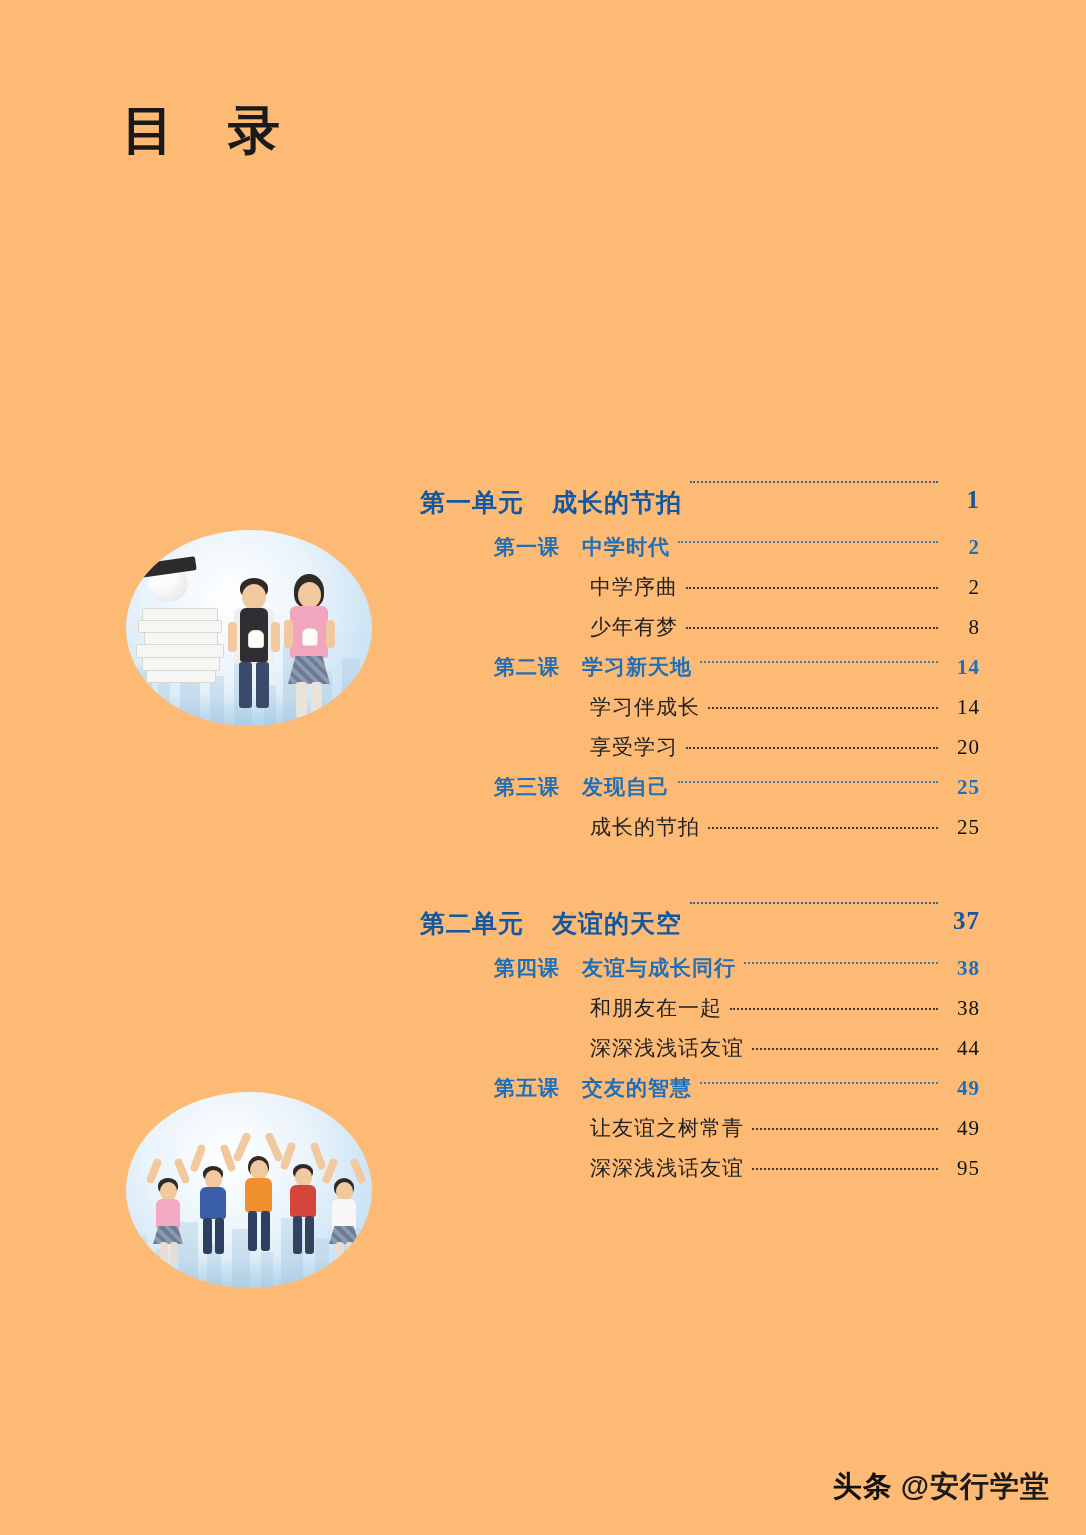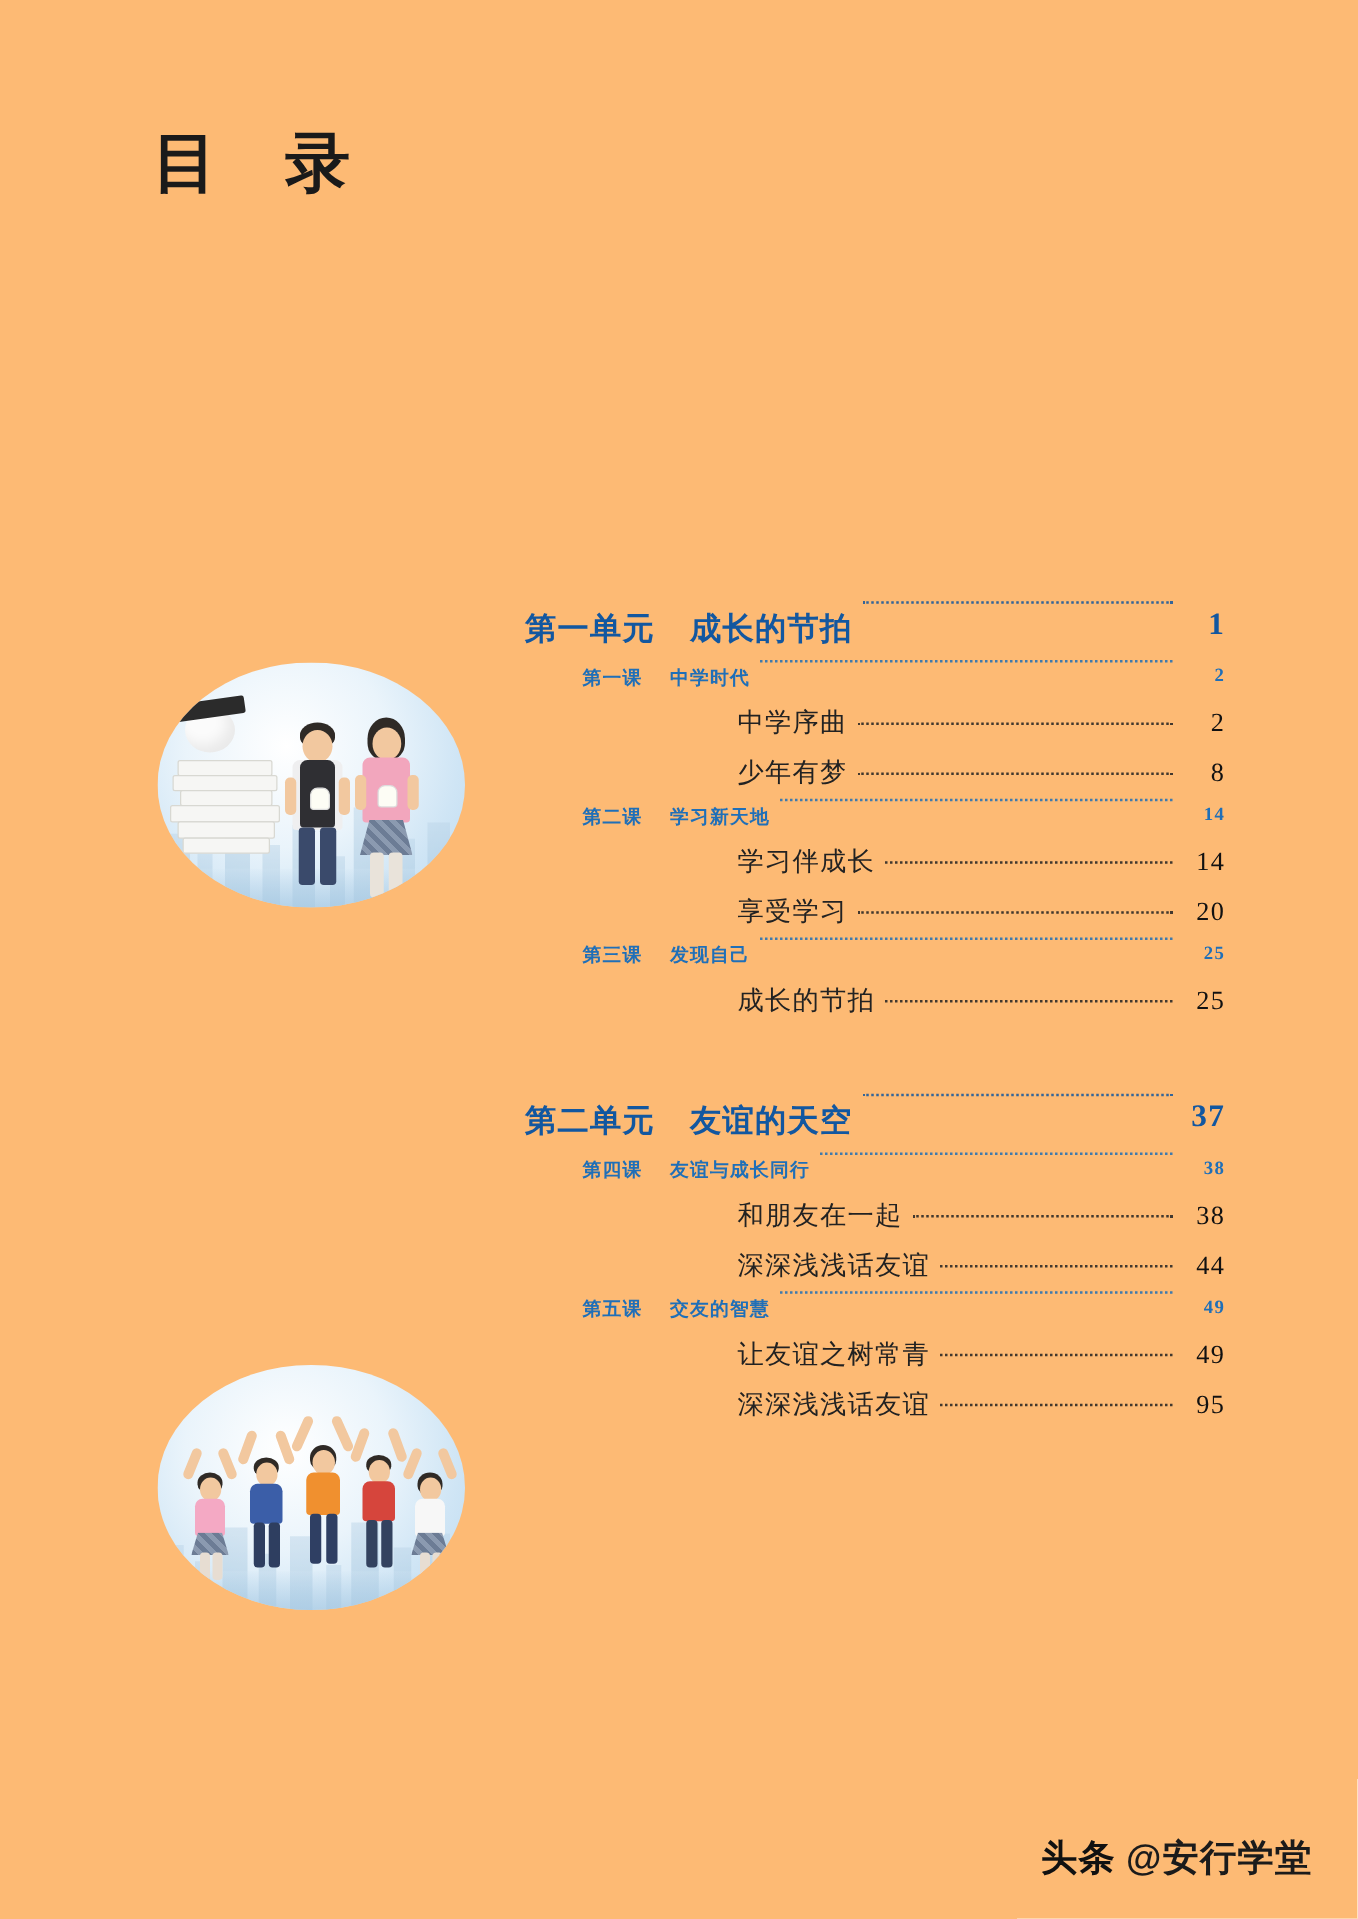--- a/index.html
+++ b/index.html
@@ -46,25 +46,25 @@
     color: #1257a0;
     font-weight: bold;
     letter-spacing: 1px;
     margin-bottom: 14px;
   }
   .unit-row .unit-no { white-space: nowrap; }
   .unit-row .unit-name { margin-left: 28px; white-space: nowrap; }
 
   .lesson-row {
     display: flex;
-    align-items: flex-start;
-    font-size: 15px;
+    align-items: center;
+    font-size: 21px;
     color: #1f6fb8;
     font-weight: bold;
-    margin-left: 46px;
+    margin-left: 74px;
     margin-bottom: 12px;
     letter-spacing: 1px;
   }
   .lesson-row .lesson-no { white-space: nowrap; }
   .lesson-row .lesson-name { margin-left: 22px; white-space: nowrap; }
 
   .sec-row {
     display: flex;
     align-items: baseline;
     font-size: 21px;

